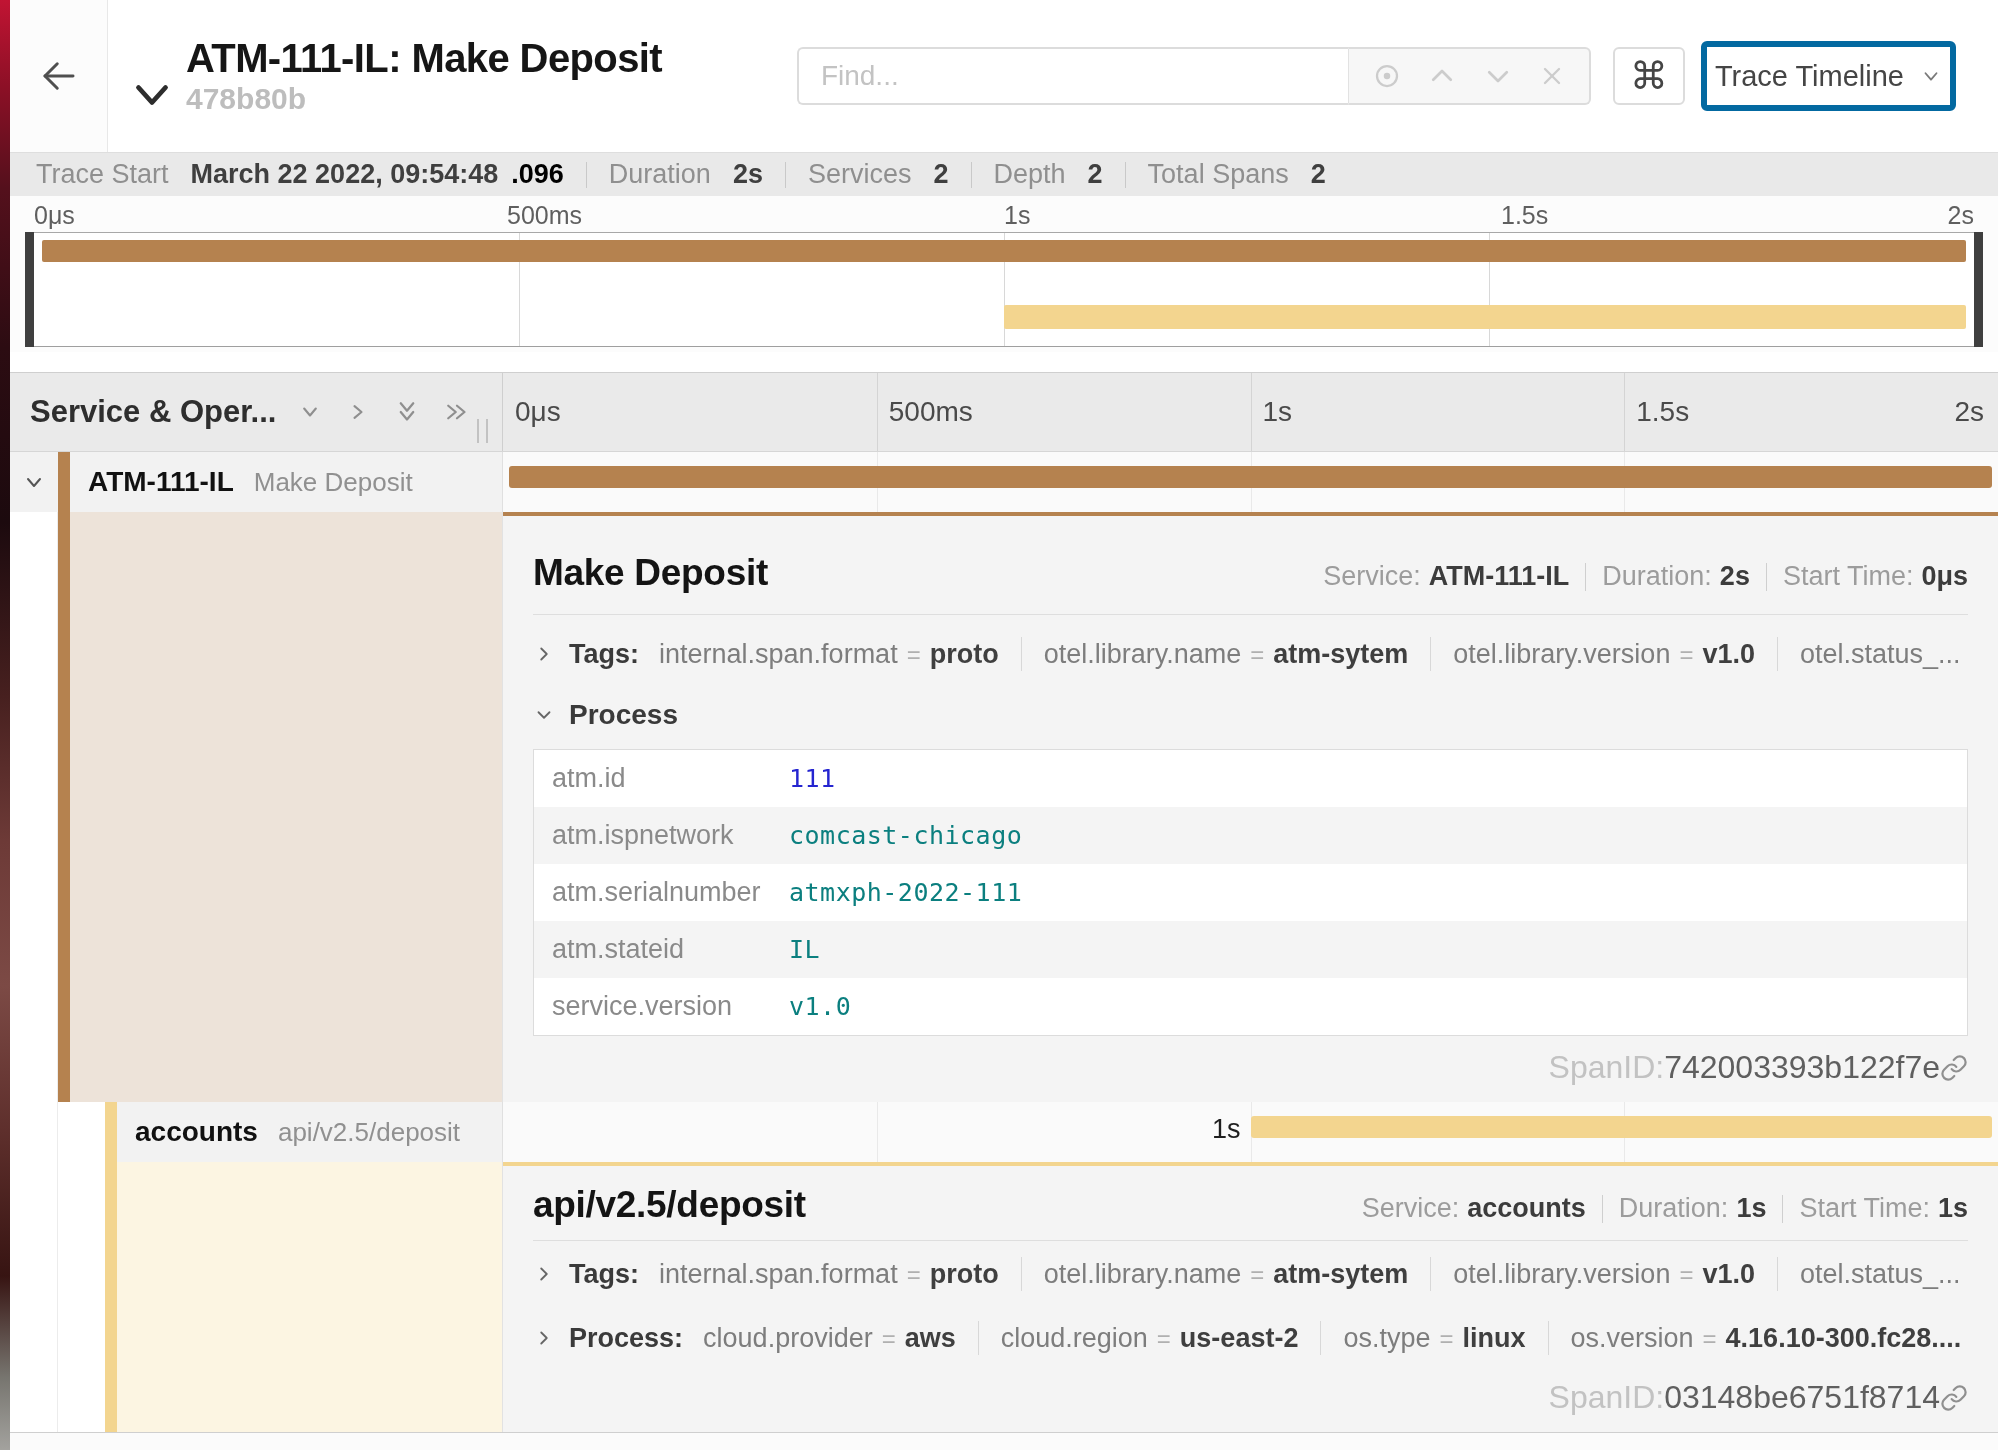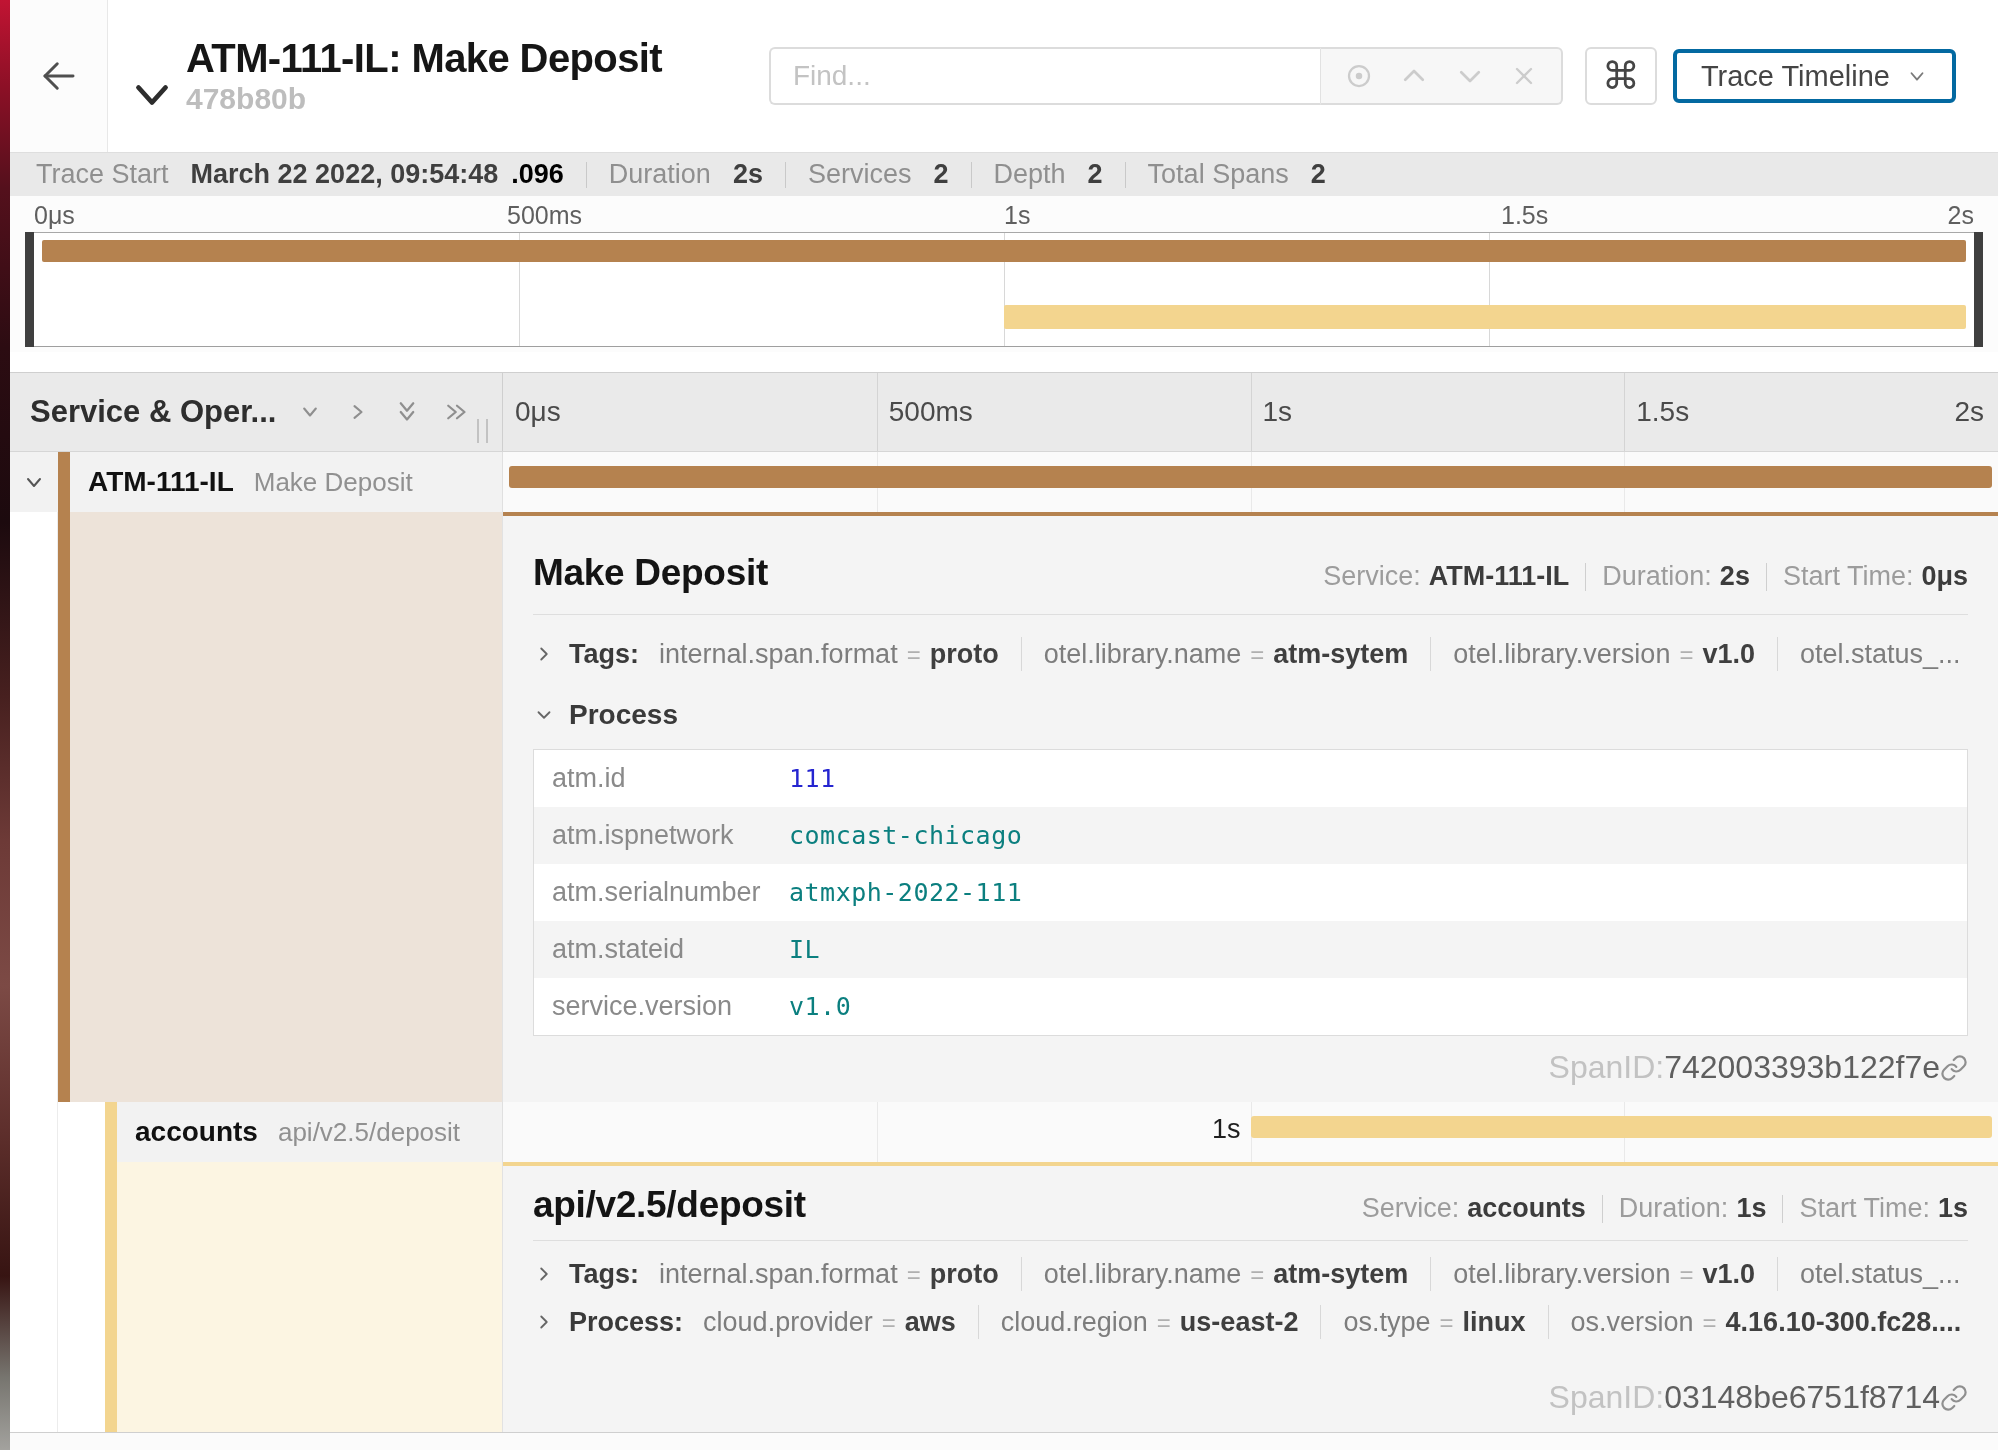--- a/index.html
+++ b/index.html
@@ -25,23 +25,23 @@
     border-radius: 6px 0 0 6px; font-size: 28px; padding: 0 22px; color: #333; background: #fff; outline: none;
     font-family: "Liberation Sans", sans-serif; }
   .find-input::placeholder { color: #c3c3c3; }
   .find-tools { width: 242px; border: 2px solid #dcdcdc; border-left: none; border-radius: 0 6px 6px 0;
     background: #f7f7f7; display: flex; align-items: center; justify-content: space-around; padding: 0 10px; }
   .find-tools .ticon { display: flex; cursor: pointer; }
 
   .kbd-btn { width: 72px; height: 58px; margin-left: 22px; border: 2px solid #dcdcdc; border-radius: 6px;
     background: #fff; font-size: 38px; color: #454545; font-family: "DejaVu Sans", sans-serif;
     display: flex; align-items: center; justify-content: center; cursor: pointer; }
-  .view-btn { height: 54px; margin-left: 16px; margin-right: 42px; border: 4px solid #0369a1; border-radius: 6px;
+  .view-btn { height: 70px; margin-left: 16px; margin-right: 42px; border: 6px solid #0369a1; border-radius: 6px;
     background: #fff; font-size: 29px; color: #454545; display: flex; align-items: center; gap: 16px;
-    padding: 0 24px; cursor: pointer; font-family: "Liberation Sans", sans-serif; white-space: nowrap; }
+    padding: 0 8px; cursor: pointer; font-family: "Liberation Sans", sans-serif; white-space: nowrap; }
 
   
   .summary-bar { height: 44px; flex: 0 0 auto; background: #e9e9e9; border-top: 1px solid #dedede;
     display: flex; align-items: center; padding-left: 26px; font-size: 27px; }
   .s-item { display: flex; gap: 22px; align-items: baseline; white-space: nowrap; }
   .s-label { color: #8f8f8f; }
   .s-value { color: #3f3f3f; font-weight: 700; }
   .s-muted { color: #000000; font-weight: 700; margin-left: -9px; }
   .s-sep { width: 1px; height: 26px; background: #c9c9c9; margin: 0 22px; align-self: center; }
 
@@ -469,21 +469,21 @@
             <span class="tk">otel.library.version</span>
               <span class="teq">=</span>
               <span class="tv">v1.0</span>
           </span>
           <span class="t-sep"></span>
           <span class="tag">
             <span class="tk">otel.status_...</span>
           </span>
         </div>
 
-        <div class="d-tags" style="margin-top:14px">
+        <div class="d-tags" style="margin-top:30px">
           <span class="tog">
             <svg width="22" height="22" viewBox="0 0 24 24" fill="none" stroke="#666" stroke-width="2" stroke-linecap="round" stroke-linejoin="round">
                 <polyline points="9 6 15 12 9 18"></polyline>
               </svg>
           </span>
           <span class="t-label">Process:</span>
           <span class="tag">
             <span class="tk">cloud.provider</span>
               <span class="teq">=</span>
               <span class="tv">aws</span>

